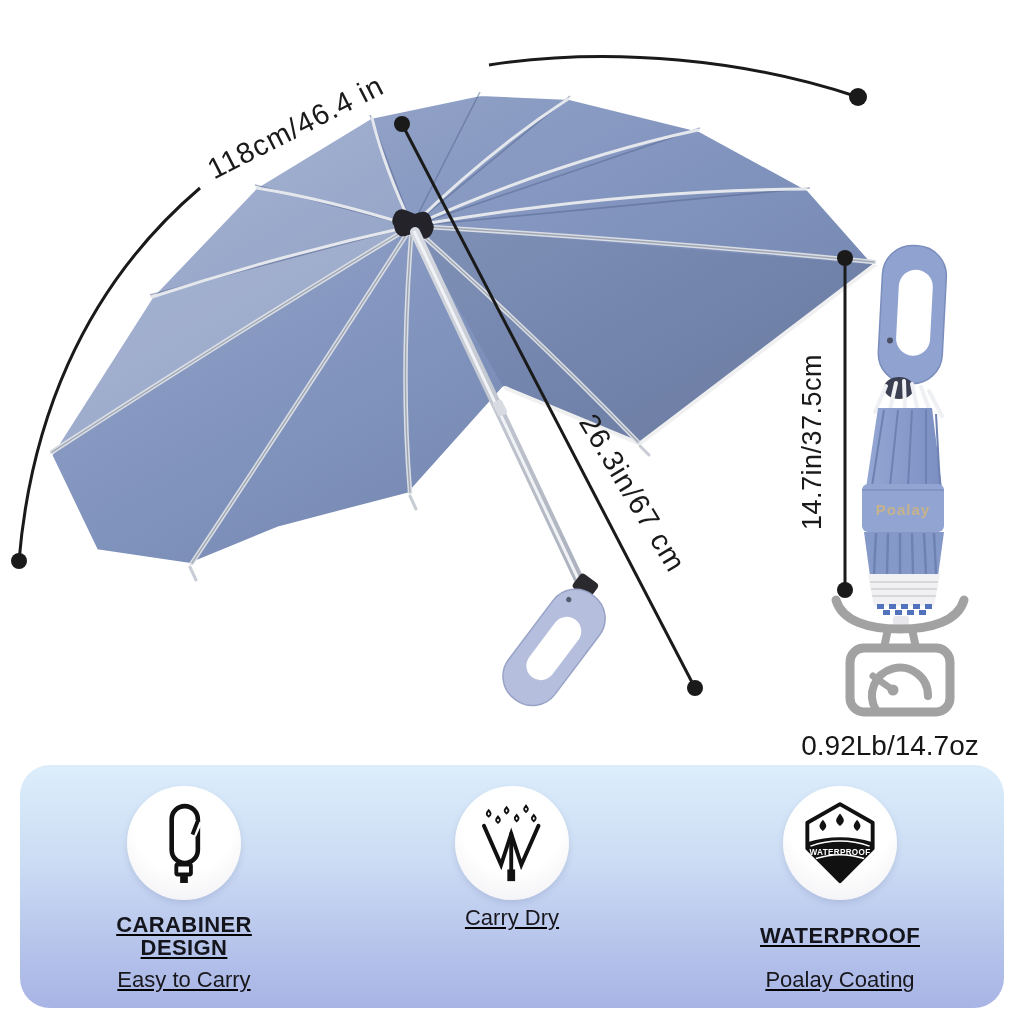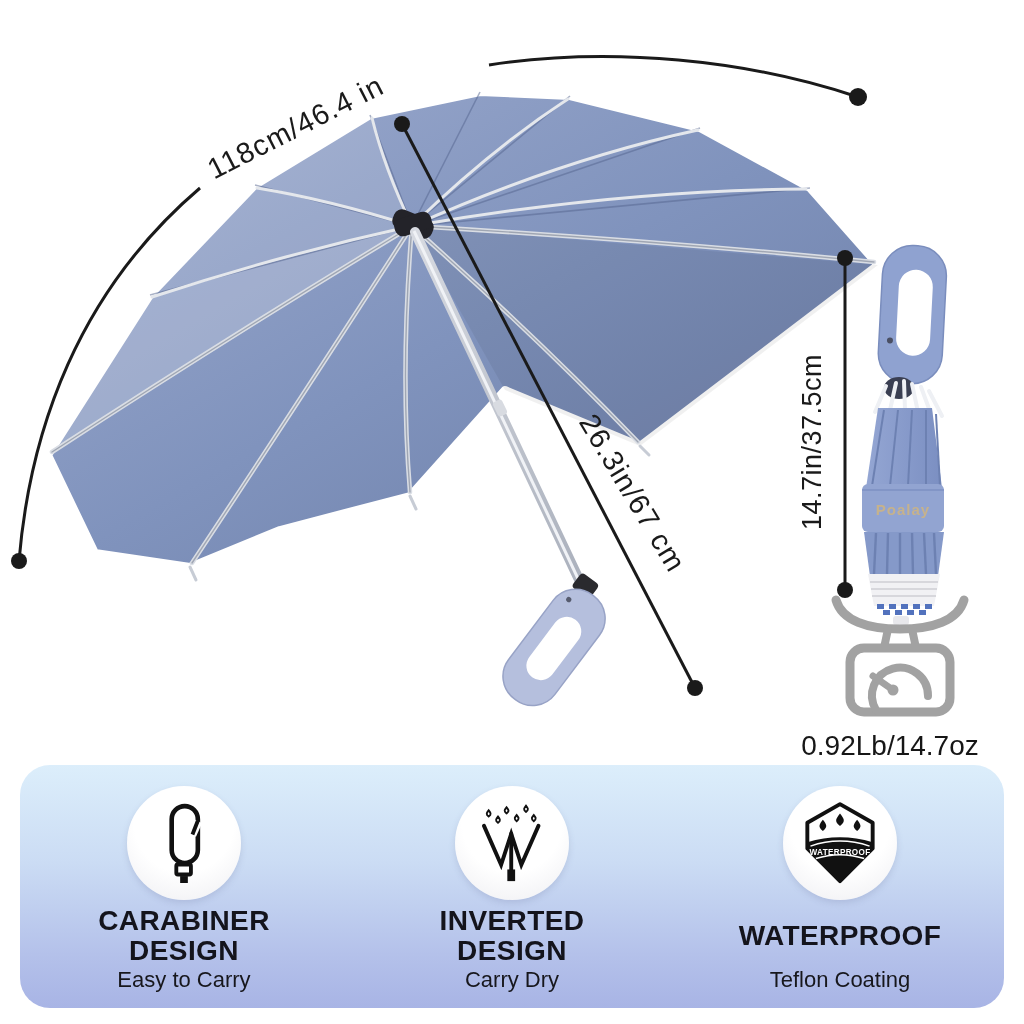--- a/index.html
+++ b/index.html
@@ -7,27 +7,27 @@
          font-family:"Liberation Sans","DejaVu Sans",sans-serif;}
   .product-svg{position:absolute;left:0;top:0;}
   .ann-text{fill:#1a1a1a;font-size:29px;letter-spacing:1px;}
   .ann-text-sm{fill:#1a1a1a;font-size:27px;letter-spacing:.5px;}
   .weight-text{fill:#161616;font-size:28px;}
   .brand-text{fill:#c6b28c;font-size:15px;font-weight:bold;letter-spacing:1px;}
 
   .features-panel{position:absolute;left:20px;top:765px;width:984px;height:243px;
       border-radius:30px;display:flex;
       background:linear-gradient(180deg,#dceefb 0%,#cbdcf4 40%,#b4c1ea 78%,#a8b4e5 100%);}
-  .feature-card{flex:1;display:flex;flex-direction:column;align-items:center;}
+  .feature-card{flex:1;display:flex;flex-direction:column;align-items:center;text-decoration:underline;}
   .icon-circle{width:114px;height:114px;border-radius:50%;margin-top:21px;
       background:radial-gradient(circle at 50% 32%,#ffffff 52%,#ededf1 100%);
       box-shadow:0 3px 6px rgba(110,120,160,.22);
       display:flex;align-items:center;justify-content:center;}
   .feature-titles{height:52px;margin-top:10px;display:flex;flex-direction:column;
-      justify-content:center;text-align:center;font-weight:bold;font-size:28px;
+      justify-content:center;text-align:center;font-weight:bold;font-size:22px;
       line-height:1.06;color:#14141c;letter-spacing:.4px;}
   .title-line:empty{display:none;}
   .feature-subtitle{margin-top:5px;font-size:22px;color:#17171c;text-align:center;}
 </style>
 </head>
 <body>
 
 <div class="stage">
 
   <svg class="product-svg" width="1024" height="768" viewBox="0 0 1024 768">
@@ -237,24 +237,20 @@
           <g fill="none" stroke="#111111" stroke-width="2.4">
             <path d="M22,12 c2.5,3.2 4,5 0,8 c-4,-3 -2.5,-4.8 0,-8 Z"></path>
             <path d="M34,20 c2.5,3.2 4,5 0,8 c-4,-3 -2.5,-4.8 0,-8 Z"></path>
             <path d="M45,8 c2.5,3.2 4,5 0,8 c-4,-3 -2.5,-4.8 0,-8 Z"></path>
             <path d="M58,18 c2.5,3.2 4,5 0,8 c-4,-3 -2.5,-4.8 0,-8 Z"></path>
             <path d="M70,6 c2.5,3.2 4,5 0,8 c-4,-3 -2.5,-4.8 0,-8 Z"></path>
             <path d="M80,18 c2.5,3.2 4,5 0,8 c-4,-3 -2.5,-4.8 0,-8 Z"></path>
           </g>
         </svg>
       </div>
-      <div class="feature-titles">
-        <span class="title-line">INVERTED</span>
-        <span class="title-line">DESIGN</span>
-      </div>
       <div class="feature-subtitle">Carry Dry</div>
     </div>
 
 
     <div class="feature-card">
       <div class="icon-circle">
         <svg width="82" height="84" viewBox="0 0 104 108">
           <polygon points="52,4 94,28 94,61 52,103 10,61 10,28" fill="#ffffff" stroke="#111111" stroke-width="5" stroke-linejoin="round"></polygon>
           <path d="M10,53 Q52,40 94,53 L94,61 L52,103 L10,61 Z" fill="#111111"></path>
           <path d="M14,58 Q52,45 90,58" fill="none" stroke="#ffffff" stroke-width="2"></path>
@@ -264,17 +260,17 @@
             <path d="M52,16 c5,6.5 8,10 0,16 c-8,-6 -5,-9.5 0,-16 Z"></path>
             <path d="M74,24 c4.5,5.8 7,9 0,14.5 c-7,-5.5 -4.5,-8.7 0,-14.5 Z"></path>
           </g>
           <text x="52" y="69" text-anchor="middle" fill="#ffffff" style="font-size:10.5px;font-weight:bold;letter-spacing:.4px;font-family:'Liberation Sans',sans-serif;">WATERPROOF</text>
         </svg>
       </div>
       <div class="feature-titles">
         <span class="title-line">WATERPROOF</span>
 
       </div>
-      <div class="feature-subtitle">Teflon Coating</div>
+      <div class="feature-subtitle">Poalay Coating</div>
     </div>
 
   </div>
 </div>
 
 </body></html>

